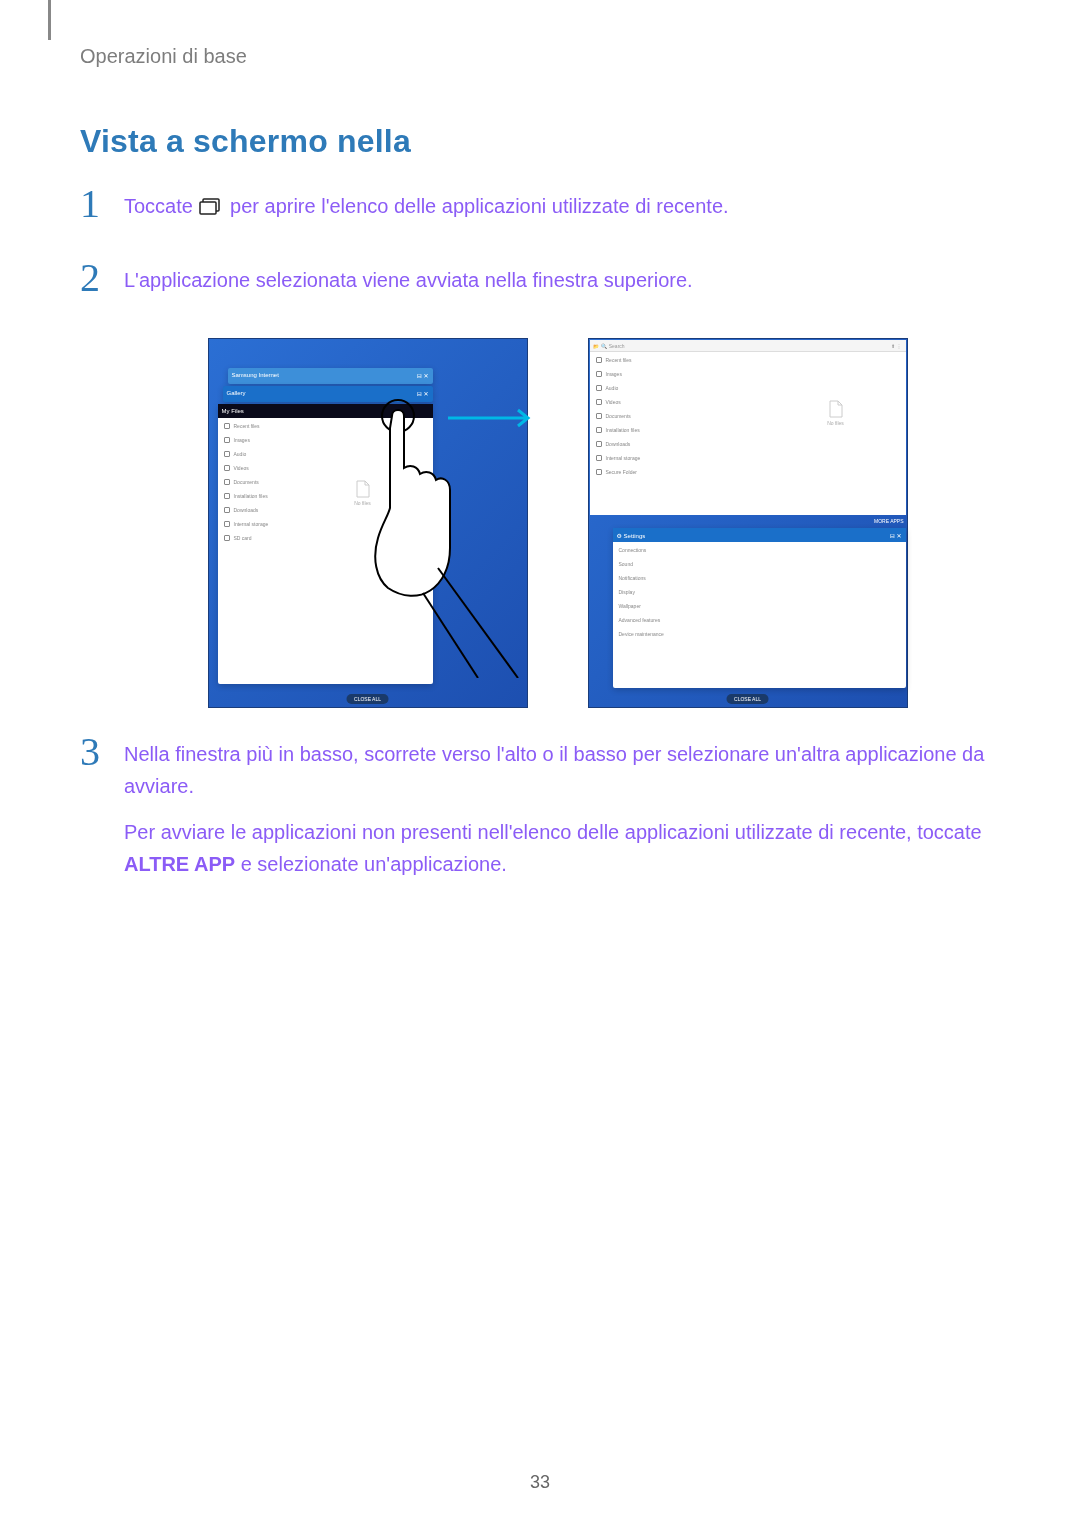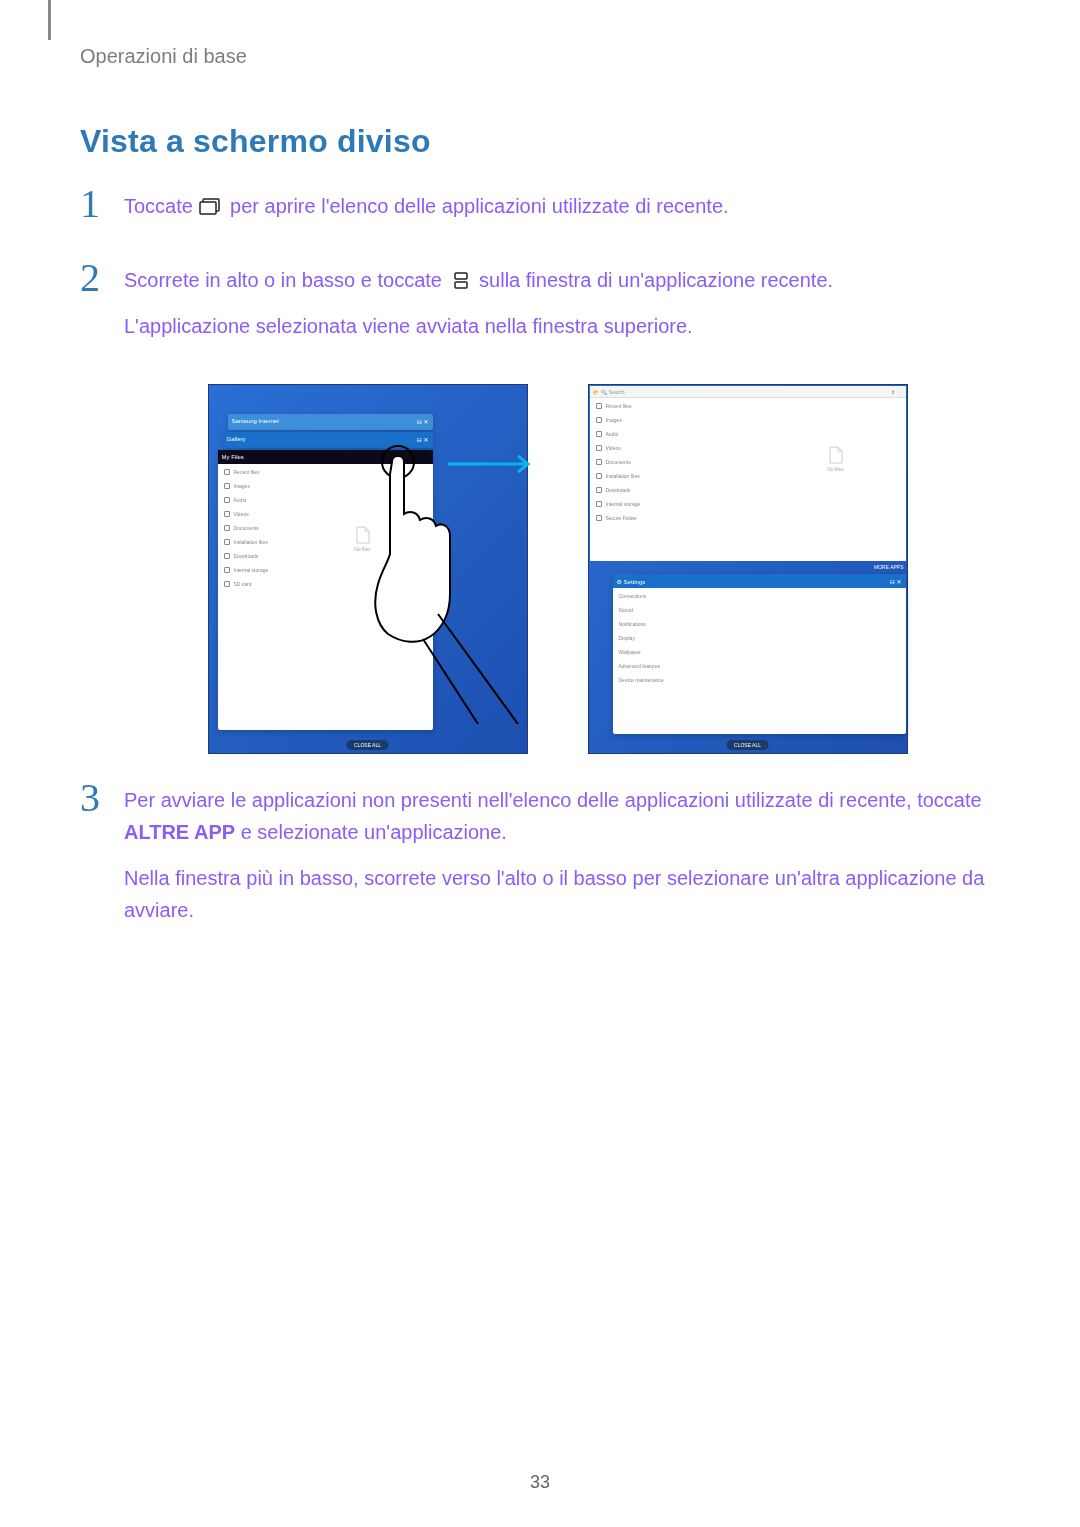--- a/index.html
+++ b/index.html
@@ -151,47 +151,39 @@
     .placeholder-box svg { display:block; margin: 0 auto 2px auto;}
   </style>
 </head>
 <body>
 
 <div class="left-margin"></div>
 
 <div class="page">
   <div class="breadcrumb">Operazioni di base</div>
 
-  <h2 class="section-title">Vista a schermo diviso</h2>
+  <h2 class="section-title">Vista a schermo nella</h2>
 
   <div class="step">
     <div class="step-num">1</div>
     <div class="step-body">
       <p>
         <span>Toccate </span><span class="icon-inline">
             <svg width="26" height="18" viewBox="0 0 26 18">
               <rect x="5" y="1" width="16" height="12" stroke="#222" stroke-width="1.5" fill="none" rx="1"></rect>
               <rect x="2" y="4" width="16" height="12" stroke="#222" stroke-width="1.5" fill="#fff" rx="1"></rect>
             </svg>
           </span><span> per aprire l'elenco delle applicazioni utilizzate di recente.</span>
       </p>
     </div>
   </div>
 
   <div class="step">
     <div class="step-num">2</div>
     <div class="step-body">
-      <p>
-        <span>Scorrete in alto o in basso e toccate </span><span class="icon-inline">
-            <svg width="16" height="18" viewBox="0 0 16 18">
-              <rect x="2" y="1" width="12" height="6" stroke="#222" stroke-width="1.5" fill="none" rx="1"></rect>
-              <rect x="2" y="10" width="12" height="6" stroke="#222" stroke-width="1.5" fill="none" rx="1"></rect>
-            </svg>
-          </span><span> sulla finestra di un'applicazione recente.</span>
-      </p>
       <p>L'applicazione selezionata viene avviata nella finestra superiore.</p>
     </div>
   </div>
 
   <div class="illustration">
 
     <div class="device-screen">
       <div class="card left-card1">
         <div class="card-header">
             <span>Samsung Internet</span>
@@ -343,21 +335,21 @@
             <span>Device maintenance</span>
           </div>
       </div>
       <div class="close-all">CLOSE ALL</div>
     </div>
   </div>
 
   <div class="step">
     <div class="step-num">3</div>
     <div class="step-body">
+      <p>Nella finestra più in basso, scorrete verso l'alto o il basso per selezionare un'altra applicazione da avviare.</p>
       <p>
         <span>Per avviare le applicazioni non presenti nell'elenco delle applicazioni utilizzate di recente, toccate </span><span class="bold-inline">ALTRE APP</span><span> e selezionate un'applicazione.</span>
       </p>
-      <p>Nella finestra più in basso, scorrete verso l'alto o il basso per selezionare un'altra applicazione da avviare.</p>
     </div>
   </div>
 </div>
 
 <div class="page-number">33</div>
 
 </body></html>

